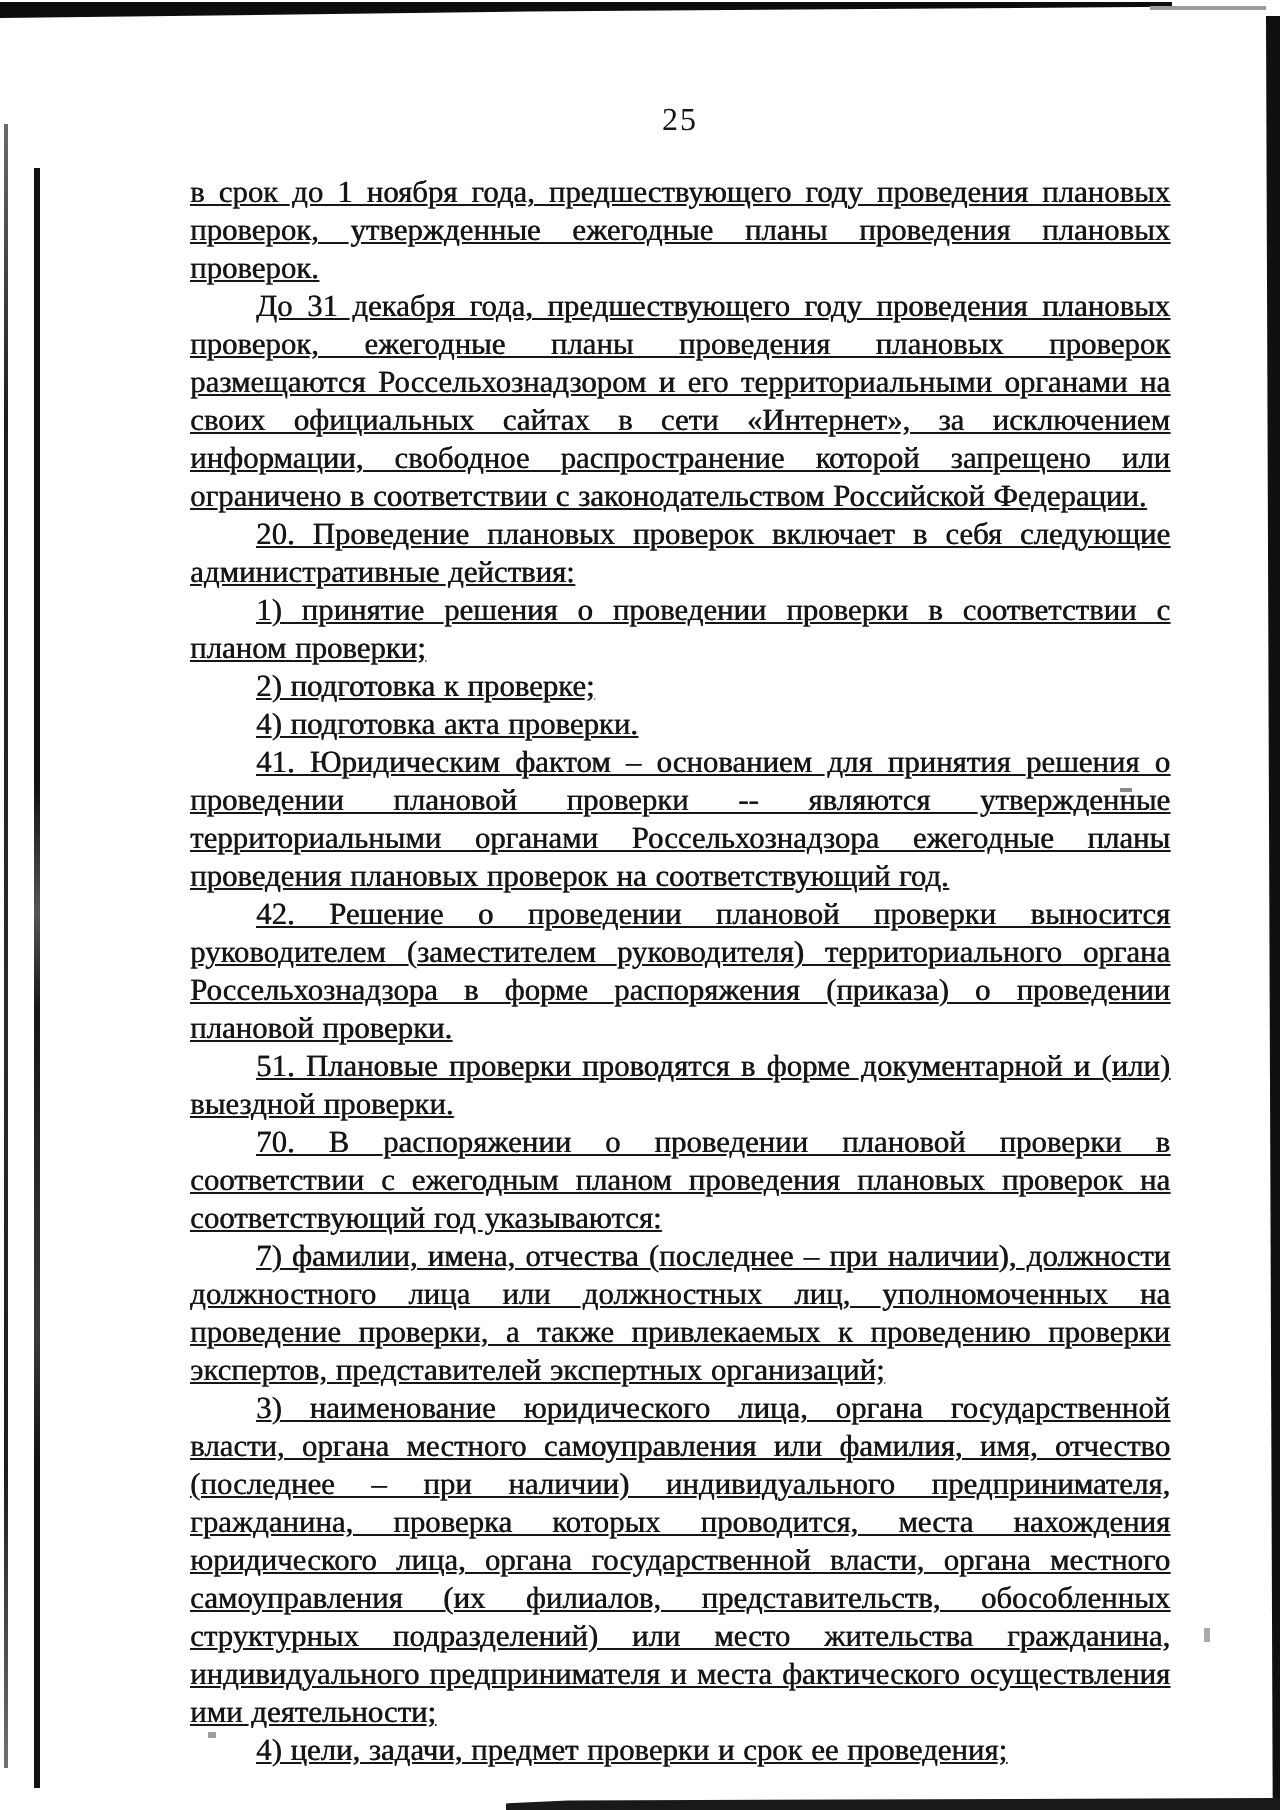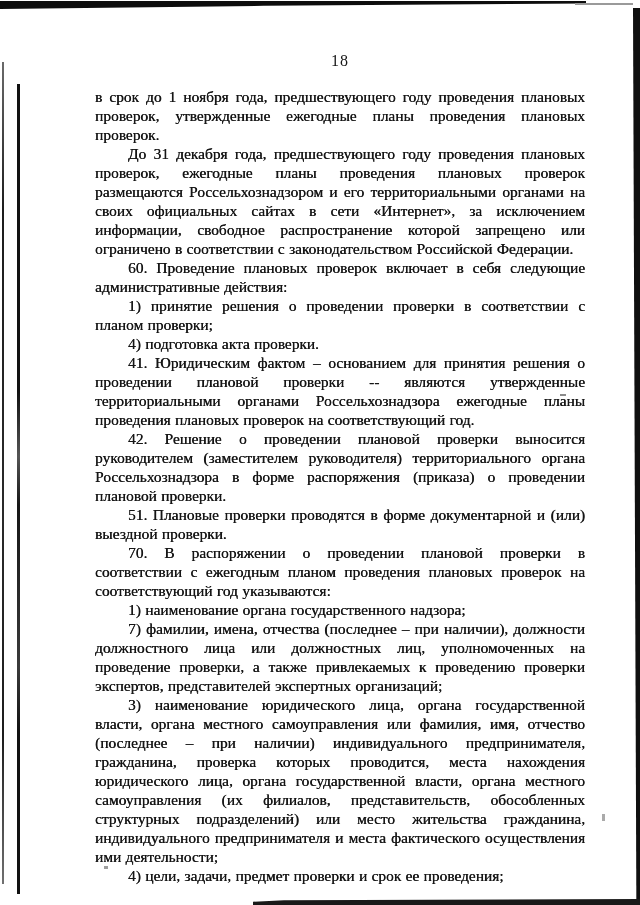--- a/index.html
+++ b/index.html
@@ -75,50 +75,51 @@
     letter-spacing: 1px;
   }
   .para {
     margin: 0;
     font-size: 15.4px;
     line-height: 19px;
     text-align: justify;
     text-align-last: left;
     text-shadow: 0.3px 0 0 currentColor;
     word-spacing: 0.5px;
+    text-decoration: underline;
   }
   .para.indent { text-indent: 33px; }
 </style>
 </head>
 <body>
 
 <div class="page">
 
   <div class="artifact top-bar"></div>
   <div class="artifact top-bar-tail"></div>
   <div class="artifact right-bar"></div>
   <div class="artifact left-line-outer"></div>
   <div class="artifact left-line-inner"></div>
   <div class="artifact bottom-bar"></div>
   <div class="artifact speck-1"></div>
   <div class="artifact speck-2"></div>
   <div class="artifact speck-3"></div>
 
   <div class="content">
-    <div class="page-number">18</div>
+    <div class="page-number">25</div>
 
     <p class="para">в срок до 1 ноября года, предшествующего году проведения плановых проверок, утвержденные ежегодные планы проведения плановых проверок.</p>
     <p class="para indent">До 31 декабря года, предшествующего году проведения плановых проверок, ежегодные планы проведения плановых проверок размещаются Россельхознадзором и его территориальными органами на своих официальных сайтах в сети «Интернет», за исключением информации, свободное распространение которой запрещено или ограничено в соответствии с законодательством Российской Федерации.</p>
-    <p class="para indent">60. Проведение плановых проверок включает в себя следующие административные действия:</p>
+    <p class="para indent">20. Проведение плановых проверок включает в себя следующие административные действия:</p>
     <p class="para indent">1) принятие решения о проведении проверки в соответствии с планом проверки;</p>
+    <p class="para indent">2) подготовка к проверке;</p>
     <p class="para indent">4) подготовка акта проверки.</p>
     <p class="para indent">41. Юридическим фактом – основанием для принятия решения о проведении плановой проверки -- являются утвержденные территориальными органами Россельхознадзора ежегодные планы проведения плановых проверок на соответствующий год.</p>
     <p class="para indent">42. Решение о проведении плановой проверки выносится руководителем (заместителем руководителя) территориального органа Россельхознадзора в форме распоряжения (приказа) о проведении плановой проверки.</p>
     <p class="para indent">51. Плановые проверки проводятся в форме документарной и (или) выездной проверки.</p>
     <p class="para indent">70. В распоряжении о проведении плановой проверки в соответствии с ежегодным планом проведения плановых проверок на соответствующий год указываются:</p>
-    <p class="para indent">1) наименование органа государственного надзора;</p>
     <p class="para indent">7) фамилии, имена, отчества (последнее – при наличии), должности должностного лица или должностных лиц, уполномоченных на проведение проверки, а также привлекаемых к проведению проверки экспертов, представителей экспертных организаций;</p>
     <p class="para indent">3) наименование юридического лица, органа государственной власти, органа местного самоуправления или фамилия, имя, отчество (последнее – при наличии) индивидуального предпринимателя, гражданина, проверка которых проводится, места нахождения юридического лица, органа государственной власти, органа местного самоуправления (их филиалов, представительств, обособленных структурных подразделений) или место жительства гражданина, индивидуального предпринимателя и места фактического осуществления ими деятельности;</p>
     <p class="para indent">4) цели, задачи, предмет проверки и срок ее проведения;</p>
 
   </div>
 
 </div>
 
 </body></html>

